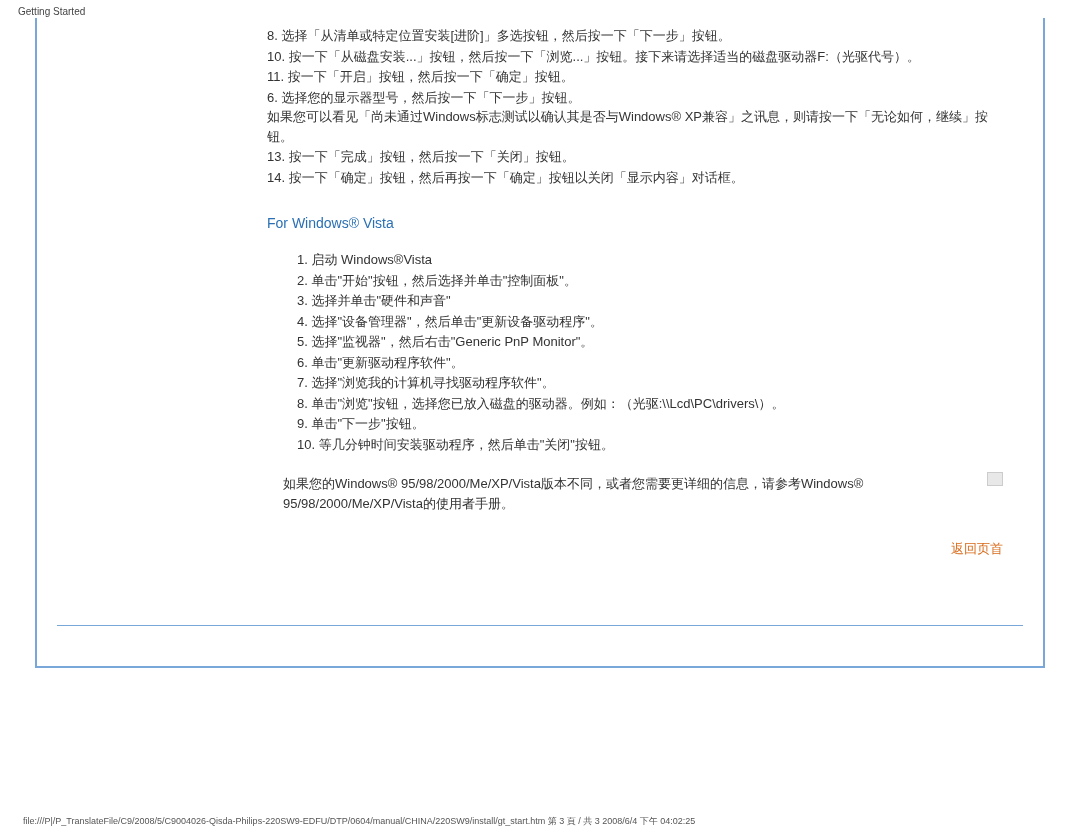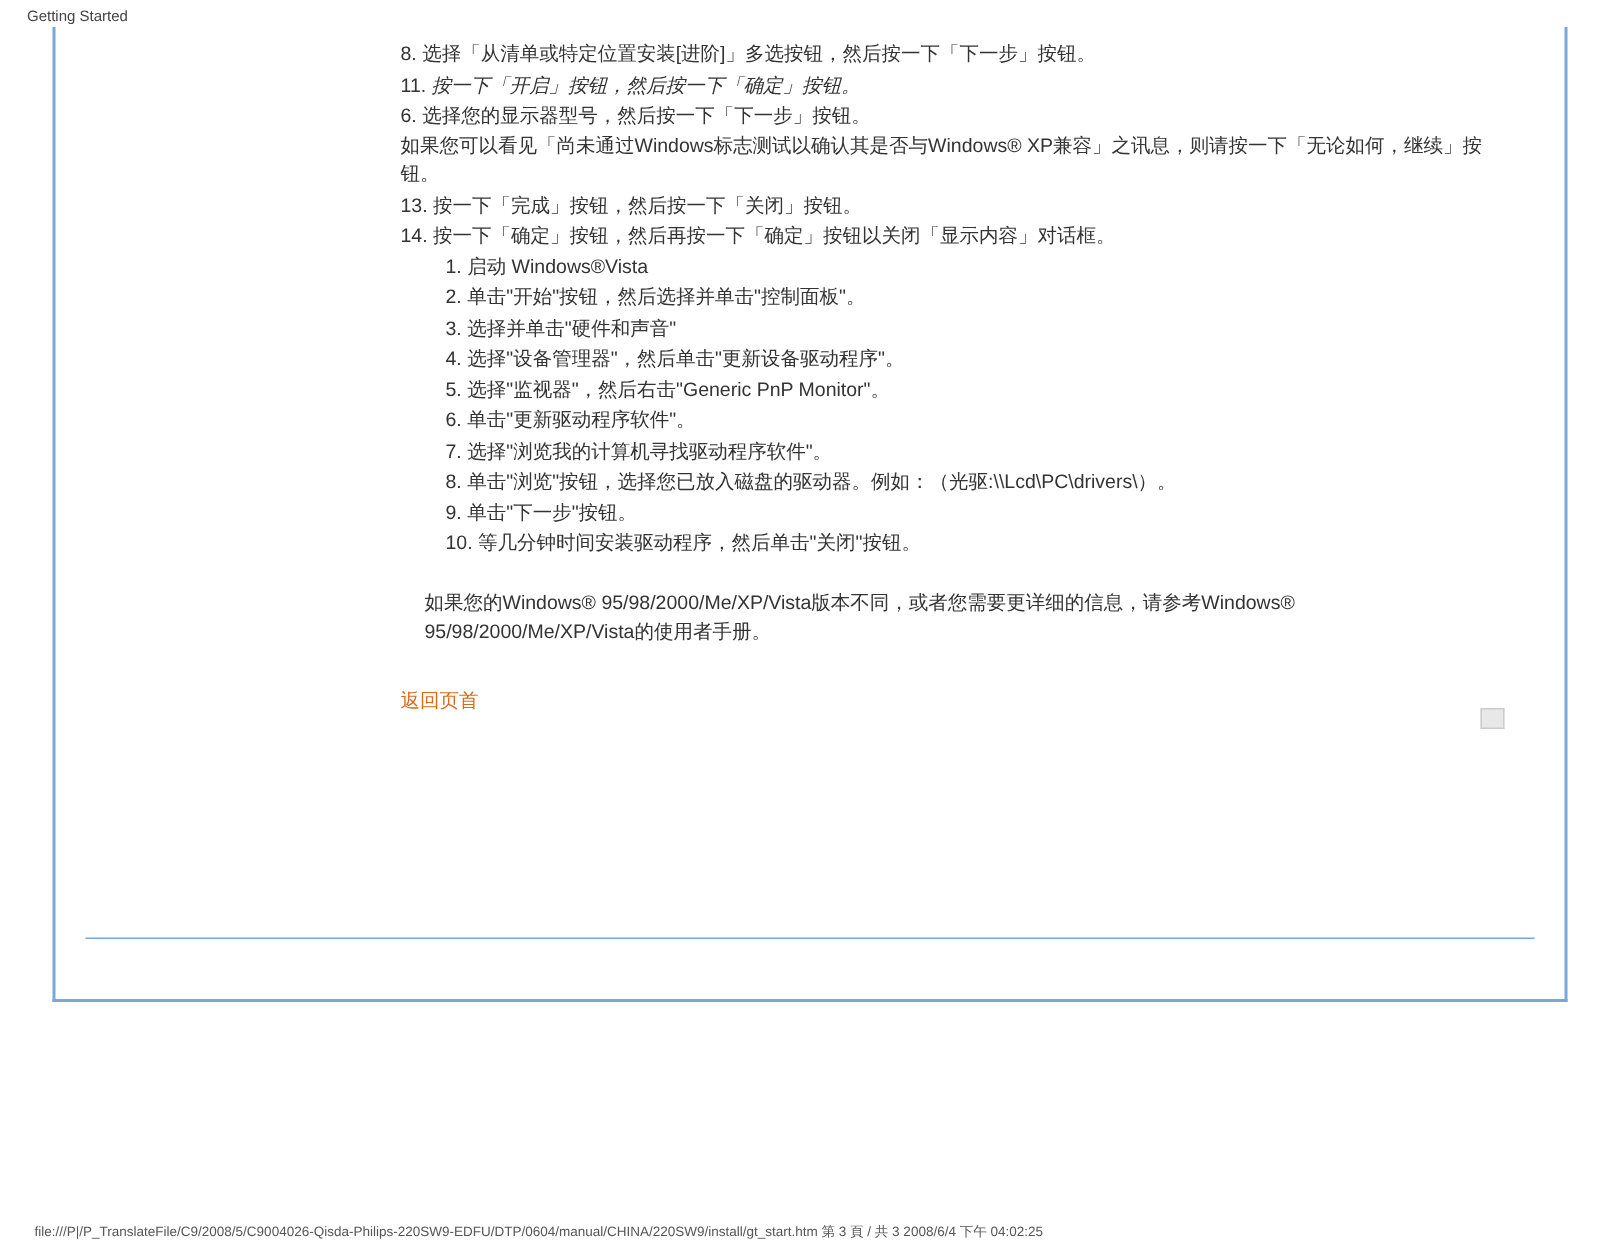--- a/index.html
+++ b/index.html
@@ -40,21 +40,21 @@
     .item { margin-bottom: 1px; }
     .item-num { display: inline; }
     .item-text { display: inline; }
     .section-title {
       color: #2a6fb5;
       margin: 26px 0 16px 0;
       font-size: 14px;
     }
     .note-block { margin-top: 20px; margin-bottom: 26px; margin-left: 16px; }
     .back-link {
-      text-align: left;
+      text-align: right;
       color: #d96a1a;
       margin-top: 10px;
     }
     .back-link a { color: #d96a1a; text-decoration: none; cursor: pointer; }
     .bottom-hr {
       position: absolute;
       left: 20px;
       right: 20px;
       bottom: 40px;
       border: none;
@@ -81,27 +81,29 @@
 </head>
 <body>
 
 <div class="header-label">Getting Started</div>
 
 <div class="outer-frame">
   <div class="content">
 
     <ol id="xp-list">
         <li class="item"><span class="item-num">8. </span><span class="item-text" style="white-space: pre-wrap;">选择「从清单或特定位置安装[进阶]」多选按钮，然后按一下「下一步」按钮。</span></li>
-        <li class="item"><span class="item-num">11. </span><span class="item-text" style="white-space: pre-wrap; font-style: italic;">按一下「开启」按钮，然后按一下「确定」按钮。</span></li>
+        <li class="item"><span class="item-num">10. </span><span class="item-text" style="white-space: pre-wrap;">按一下「从磁盘安装...」按钮，然后按一下「浏览...」按钮。接下来请选择适当的磁盘驱动器F:（光驱代号）。</span></li>
+        <li class="item"><span class="item-num">11. </span><span class="item-text" style="white-space: pre-wrap;">按一下「开启」按钮，然后按一下「确定」按钮。</span></li>
         <li class="item"><span class="item-num">6. </span><span class="item-text" style="white-space: pre-wrap;">选择您的显示器型号，然后按一下「下一步」按钮。
 如果您可以看见「尚未通过Windows标志测试以确认其是否与Windows® XP兼容」之讯息，则请按一下「无论如何，继续」按钮。</span></li>
         <li class="item"><span class="item-num">13. </span><span class="item-text" style="white-space: pre-wrap;">按一下「完成」按钮，然后按一下「关闭」按钮。</span></li>
         <li class="item"><span class="item-num">14. </span><span class="item-text" style="white-space: pre-wrap;">按一下「确定」按钮，然后再按一下「确定」按钮以关闭「显示内容」对话框。</span></li>
       </ol>
 
+    <div class="section-title">For Windows® Vista</div>
 
     <ol id="vista-list" style="margin-left:30px;">
         <li class="item"><span class="item-num">1. </span><span class="item-text" style="white-space: pre-wrap;">启动 Windows®Vista</span></li>
         <li class="item"><span class="item-num">2. </span><span class="item-text" style="white-space: pre-wrap;">单击"开始"按钮，然后选择并单击"控制面板"。</span></li>
         <li class="item"><span class="item-num">3. </span><span class="item-text" style="white-space: pre-wrap;">选择并单击"硬件和声音"</span></li>
         <li class="item"><span class="item-num">4. </span><span class="item-text" style="white-space: pre-wrap;">选择"设备管理器"，然后单击"更新设备驱动程序"。</span></li>
         <li class="item"><span class="item-num">5. </span><span class="item-text" style="white-space: pre-wrap;">选择"监视器"，然后右击"Generic PnP Monitor"。</span></li>
         <li class="item"><span class="item-num">6. </span><span class="item-text" style="white-space: pre-wrap;">单击"更新驱动程序软件"。</span></li>
         <li class="item"><span class="item-num">7. </span><span class="item-text" style="white-space: pre-wrap;">选择"浏览我的计算机寻找驱动程序软件"。</span></li>
         <li class="item"><span class="item-num">8. </span><span class="item-text" style="white-space: pre-wrap;">单击"浏览"按钮，选择您已放入磁盘的驱动器。例如：（光驱:\\Lcd\PC\drivers\）。</span></li>

